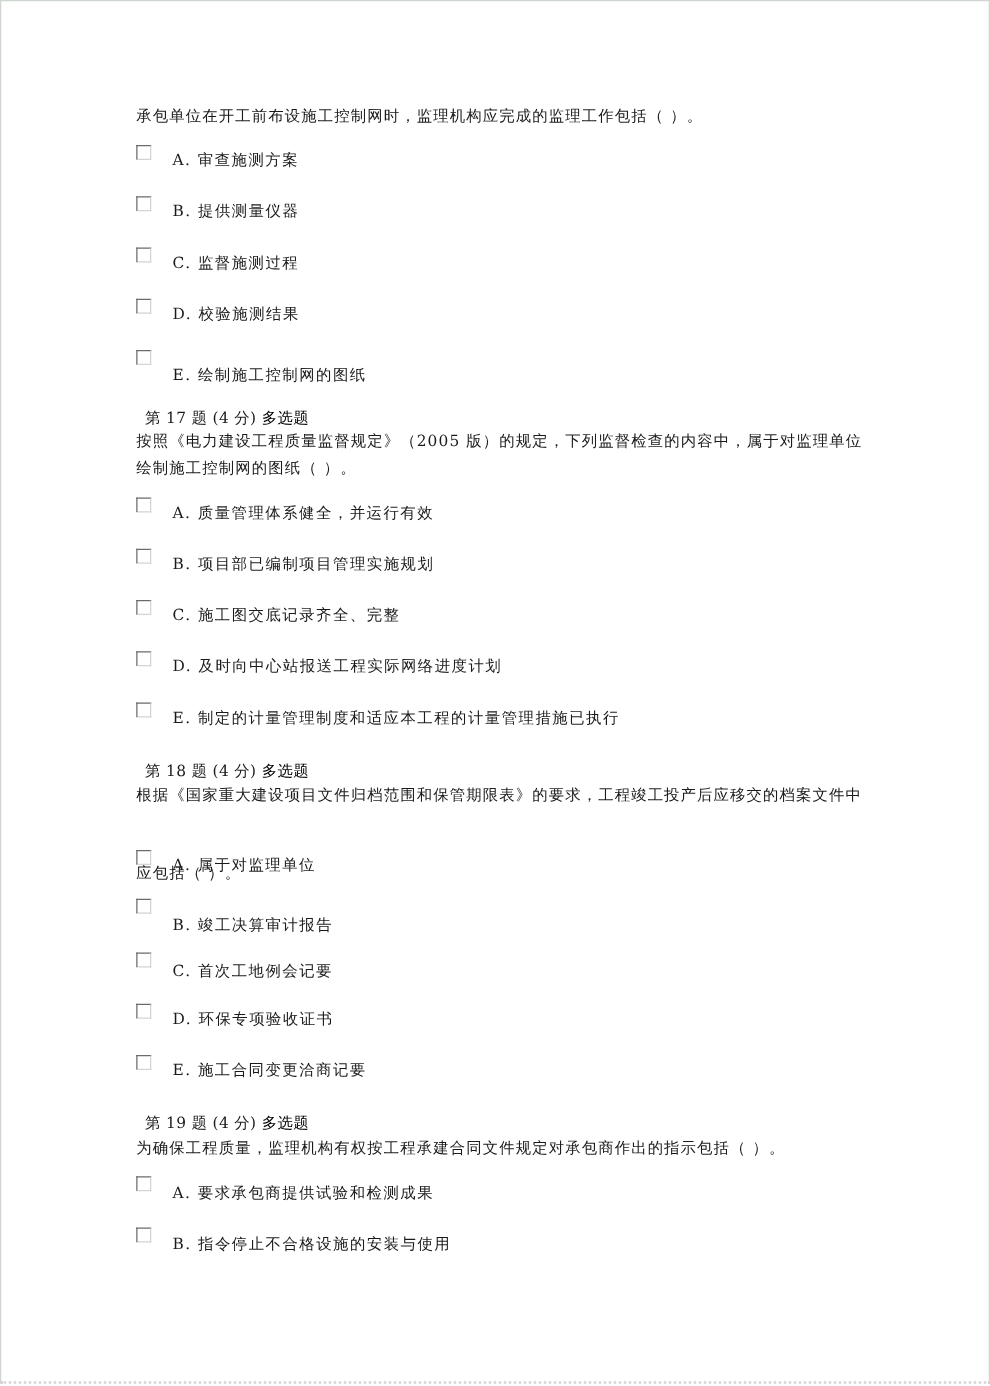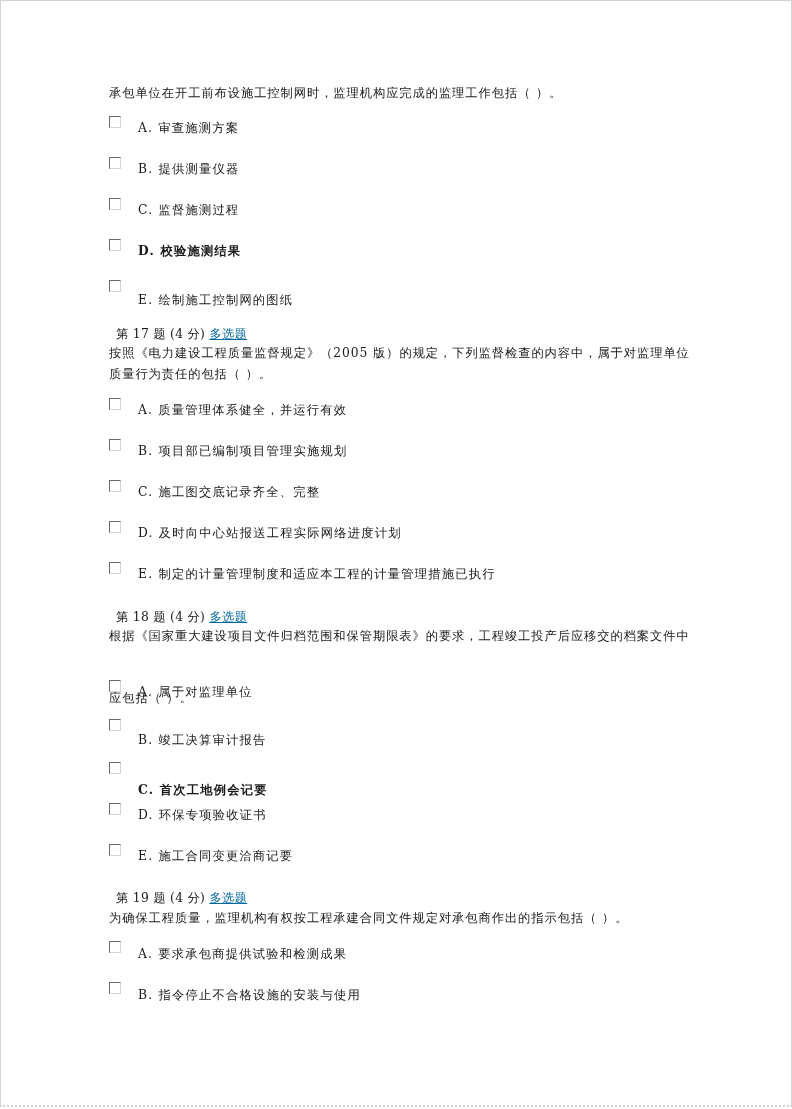--- a/index.html
+++ b/index.html
@@ -34,22 +34,21 @@
       font-size: 12.3px;
       line-height: 21px;
       letter-spacing: 0.9px;
     }
     .qhead {
       font-size: 12.3px;
       line-height: 16px;
       letter-spacing: 0.3px;
     }
     .qhead .qtype {
-      color: #0369a1;
-      text-decoration: underline;
+      color: #000000;
     }
     .option {
       position: absolute;
       left: 0;
       height: 30px;
     }
     .cb {
       position: absolute;
       left: 0;
       top: 0;
@@ -86,33 +85,33 @@
   <div class="option" style="top:157px;">
     <span class="cb"></span>
     <span class="opt-text" style="top:4px;">B. 提供测量仪器</span>
   </div>
   <div class="option" style="top:198px;">
     <span class="cb"></span>
     <span class="opt-text" style="top:4px;">C. 监督施测过程</span>
   </div>
   <div class="option" style="top:239px;">
     <span class="cb"></span>
-    <span class="opt-text" style="top:4px;font-weight:bold;">D. 校验施测结果</span>
+    <span class="opt-text" style="top:4px;">D. 校验施测结果</span>
   </div>
   <div class="option" style="top:280px;">
     <span class="cb"></span>
     <span class="opt-text" style="top:12px;">E. 绘制施工控制网的图纸</span>
   </div>
 
   <div class="abs qhead" style="top:326px; left:7px;">
     <span>第 17 题 (4 分)</span>
     <span class="qtype">多选题</span>
   </div>
   <div class="abs stem" style="top:343px; left:0;">按照《电力建设工程质量监督规定》（2005 版）的规定，下列监督检查的内容中，属于对监理单位</div>
-  <div class="abs stem" style="top:364px; left:0;">质量行为责任的包括（    ）。</div>
+  <div class="abs stem" style="top:364px; left:0;">绘制施工控制网的图纸（    ）。</div>
 
   <div class="option" style="top:398px;">
     <span class="cb"></span>
     <span class="opt-text" style="top:4px;">A. 质量管理体系健全，并运行有效</span>
   </div>
   <div class="option" style="top:439px;">
     <span class="cb"></span>
     <span class="opt-text" style="top:4px;">B. 项目部已编制项目管理实施规划</span>
   </div>
   <div class="option" style="top:480px;">
@@ -138,21 +137,21 @@
   <div class="option" style="top:680px;">
     <span class="cb"></span>
     <span class="opt-text" style="top:4px;">A. 属于对监理单位</span>
   </div>
   <div class="option" style="top:719px;">
     <span class="cb"></span>
     <span class="opt-text" style="top:13px;">B. 竣工决算审计报告</span>
   </div>
   <div class="option" style="top:762px;">
     <span class="cb"></span>
-    <span class="opt-text" style="top:20px;font-weight:bold;">C. 首次工地例会记要</span>
+    <span class="opt-text" style="top:7px;">C. 首次工地例会记要</span>
   </div>
   <div class="option" style="top:803px;">
     <span class="cb"></span>
     <span class="opt-text" style="top:4px;">D. 环保专项验收证书</span>
   </div>
   <div class="option" style="top:844px;">
     <span class="cb"></span>
     <span class="opt-text" style="top:4px;text-align:center;">E. 施工合同变更洽商记要</span>
   </div>
 

